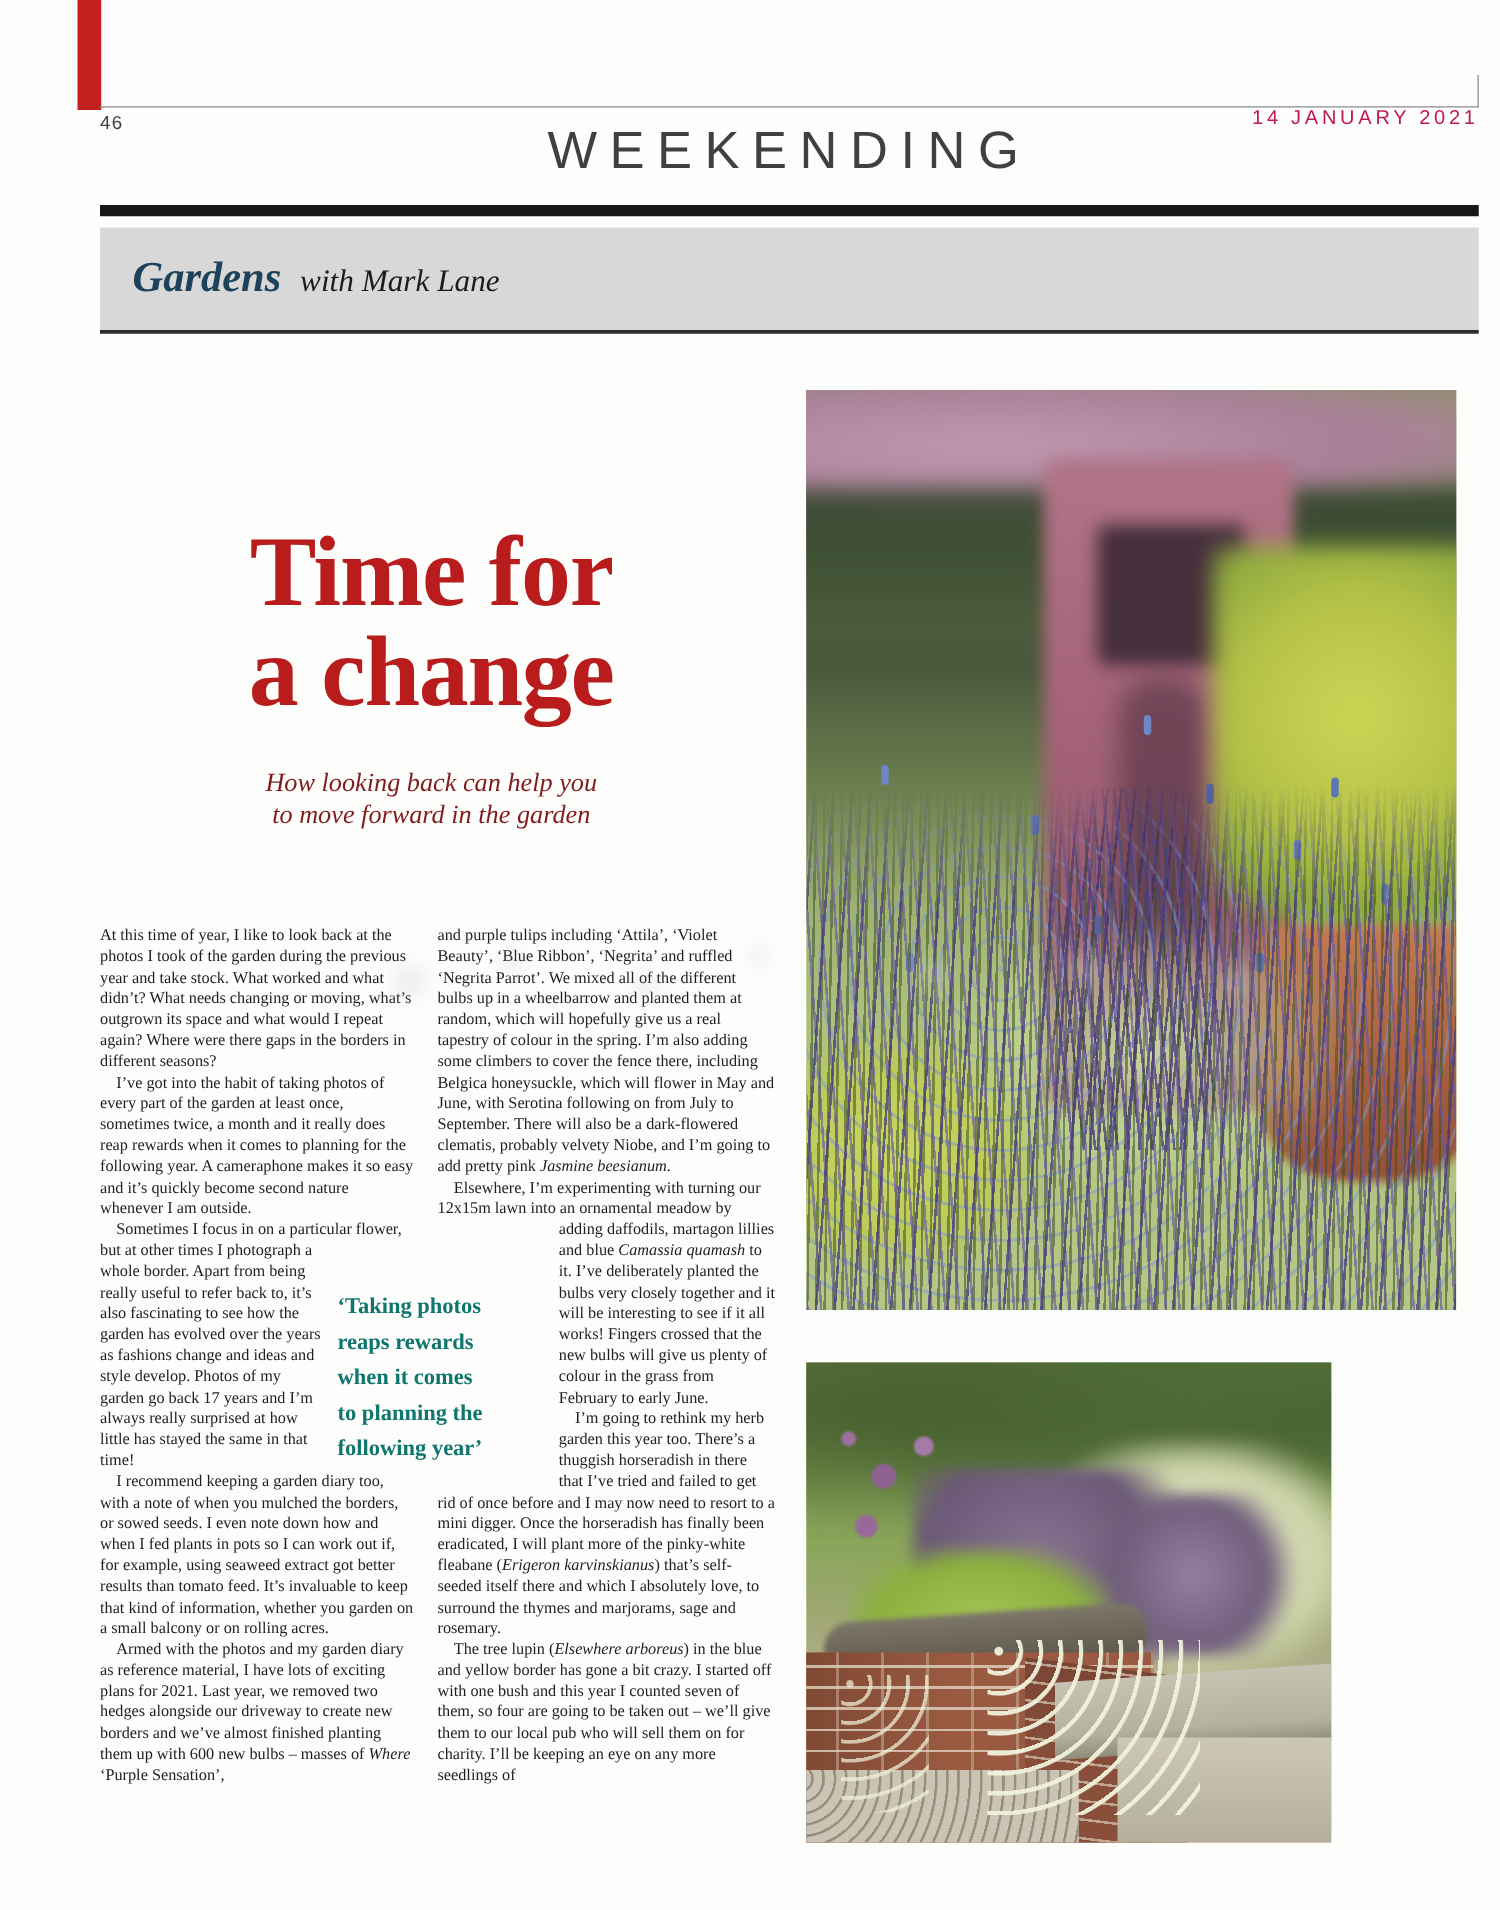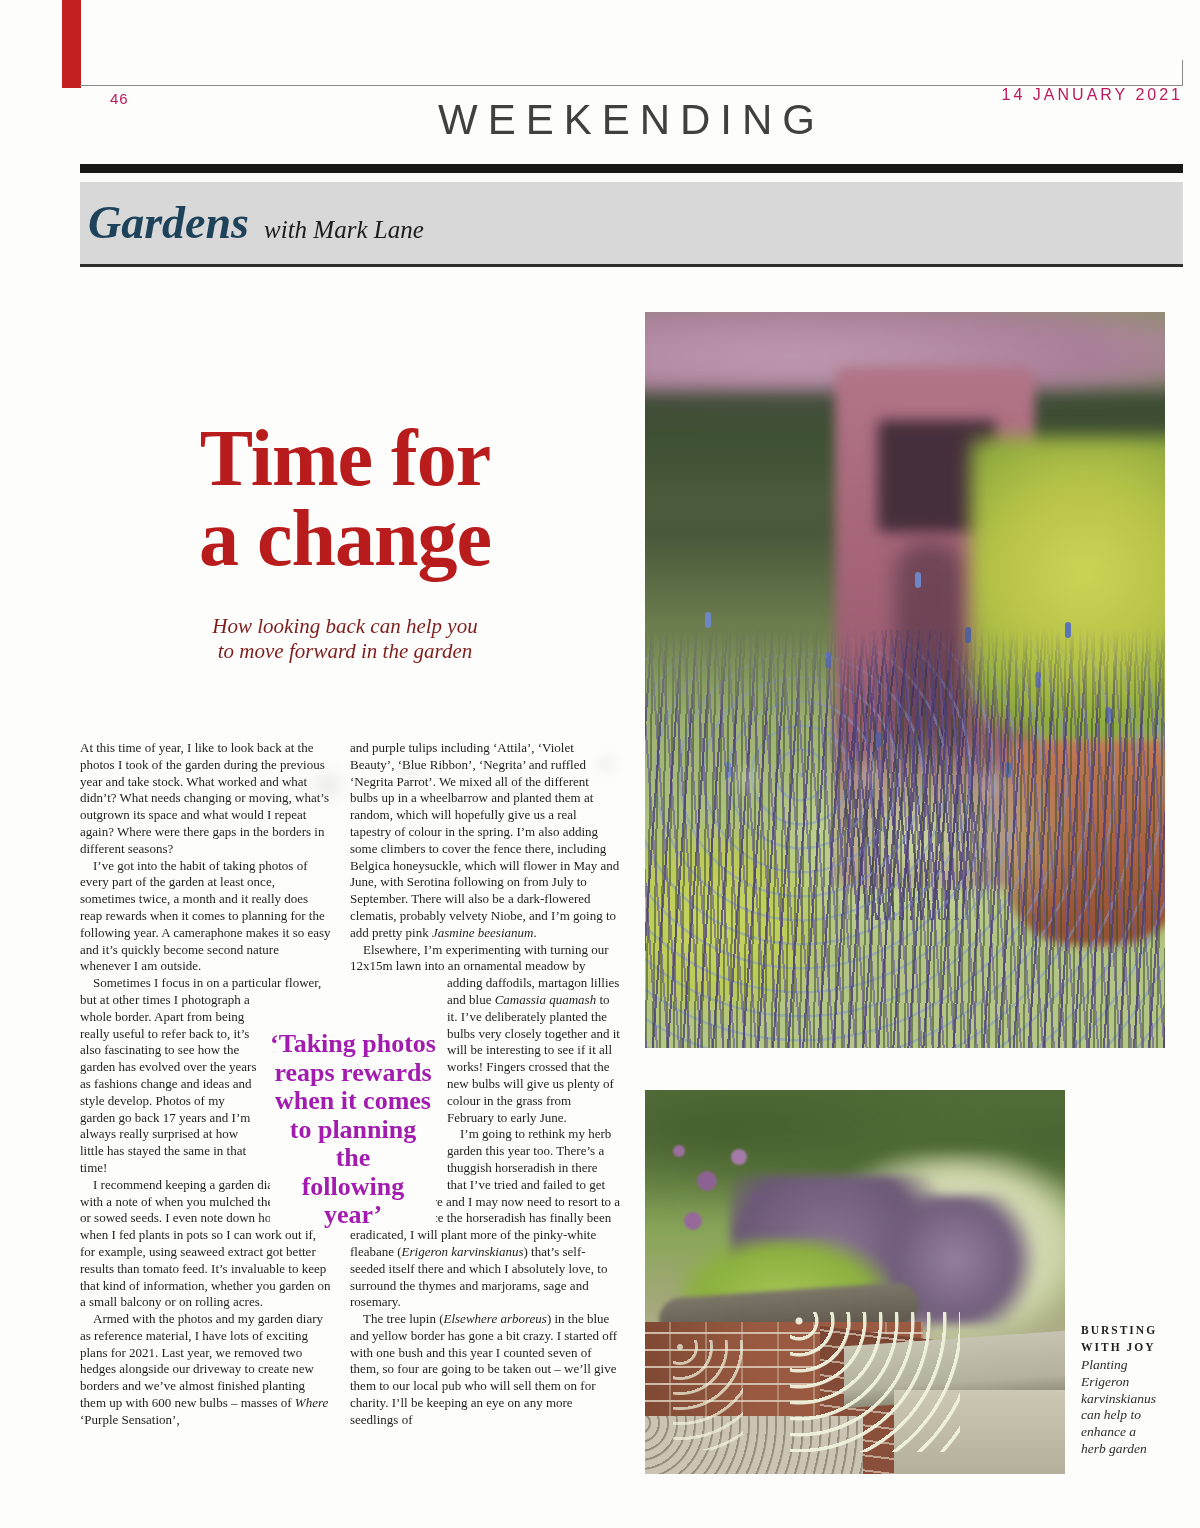--- a/index.html
+++ b/index.html
@@ -3,51 +3,51 @@
 <meta charset="utf-8">
 <style>
   html,body{margin:0;padding:0;background:#e9e9e9;}
   .page{position:relative;width:1200px;height:1528px;background:#fdfdfb;overflow:hidden;
         font-family:"Liberation Serif",serif;color:#1e1e1e;}
   
   .red-tab{position:absolute;left:62px;top:0;width:19px;height:88px;background:#c32020;}
   .top-rule{position:absolute;left:80px;top:85px;width:1103px;height:1px;background:#8a8a8a;}
   .top-rule-stub{position:absolute;left:1182px;top:60px;width:1px;height:26px;background:#8a8a8a;}
   .page-num{position:absolute;left:80px;top:90px;font-family:"Liberation Sans",sans-serif;
-            font-size:15px;color:#be185d;letter-spacing:1px;margin-left:30px;}
+            font-size:15px;color:#404040;letter-spacing:1px;}
   .issue-date{position:absolute;right:17px;top:86px;font-family:"Liberation Sans",sans-serif;
             font-size:16px;color:#be185d;letter-spacing:3px;}
   .masthead{position:absolute;left:80px;top:96px;width:1103px;text-align:center;
             font-family:"Liberation Sans",sans-serif;font-size:42px;font-weight:400;
             letter-spacing:10px;color:#404040;}
   .black-bar{position:absolute;left:80px;top:164px;width:1103px;height:9px;background:#171717;}
   .banner{position:absolute;left:80px;top:182px;width:1103px;height:82px;background:#d8d8d8;
           display:flex;align-items:baseline;padding:0;box-sizing:border-box;}
-  .banner-title{font-style:italic;font-weight:700;font-size:46px;color:#1d4259;margin-left:8px;
+  .banner-title{font-style:italic;font-weight:700;font-size:34px;color:#1d4259;margin-left:26px;
                 line-height:82px;}
   .banner-byline{font-style:italic;font-size:25px;color:#1c1c1c;margin-left:15px;}
   .banner-underline{position:absolute;left:80px;top:264px;width:1103px;height:3px;background:#2e2e2e;}
   
   .headline{position:absolute;left:105px;top:418px;width:480px;margin:0;text-align:center;
             font-size:80px;line-height:80px;font-weight:700;color:#b91c1c;letter-spacing:-1px;
             white-space:pre-line;}
   .standfirst{position:absolute;left:105px;top:614px;width:480px;text-align:center;
             font-style:italic;font-size:21px;line-height:25px;color:#7f1d1d;white-space:pre-line;}
   
   .col{position:absolute;top:740px;font-size:13px;line-height:16.8px;color:#1e1e1e;z-index:1;}
   .col1{left:80px;width:252px;}
   .col2{left:350px;width:270px;}
   .bp{margin:0;}
   .bp.ind{text-indent:13px;}
   .bp em{font-style:italic;}
   .sp{display:block;}
   .sp.r{float:right;width:70px;height:182px;margin-left:5px;}
   .sp.l{float:left;width:92px;height:218px;margin-right:5px;}
   .pull-quote{position:absolute;left:270px;top:1030px;width:166px;z-index:2;background:#fdfdfb;
-            text-align:center;font-weight:700;font-size:26px;line-height:28.5px;color:#a21caf;
+            text-align:left;font-weight:700;font-size:18px;line-height:28.5px;color:#0f766e;
             white-space:pre-line;}
   
   .ghost{position:absolute;left:295px;top:728px;width:820px;height:104px;z-index:2;pointer-events:none;
     background:
       radial-gradient(circle 30px at 4% 55%, rgba(160,160,160,.20), transparent 70%),
       radial-gradient(circle 22px at 14% 40%, rgba(160,160,160,.16), transparent 70%),
       radial-gradient(circle 26px at 27% 60%, rgba(170,170,170,.18), transparent 70%),
       radial-gradient(circle 20px at 38% 35%, rgba(200,200,200,.25), transparent 70%),
       radial-gradient(circle 30px at 55% 50%, rgba(225,225,225,.30), transparent 70%),
       radial-gradient(circle 26px at 70% 45%, rgba(230,230,230,.28), transparent 70%),
@@ -212,24 +212,14 @@
     <div class="pb-coping"></div>
     <div class="pb-wall"></div>
     <div class="pb-wall2"></div>
     <div class="pb-seat"></div>
     <div class="pb-seat2"></div>
     <div class="pb-gravel"></div>
     <div class="pb-daisies"></div>
     <div class="pb-daisies2"></div>
   </div>
 
-  <div class="caption">
-    <div class="cap-kicker">BURSTING
-WITH JOY</div>
-    <div class="cap-body">Planting
-Erigeron
-karvinskianus
-can help to
-enhance a
-herb garden</div>
-  </div>
 
 </div>
 
 </body></html>

